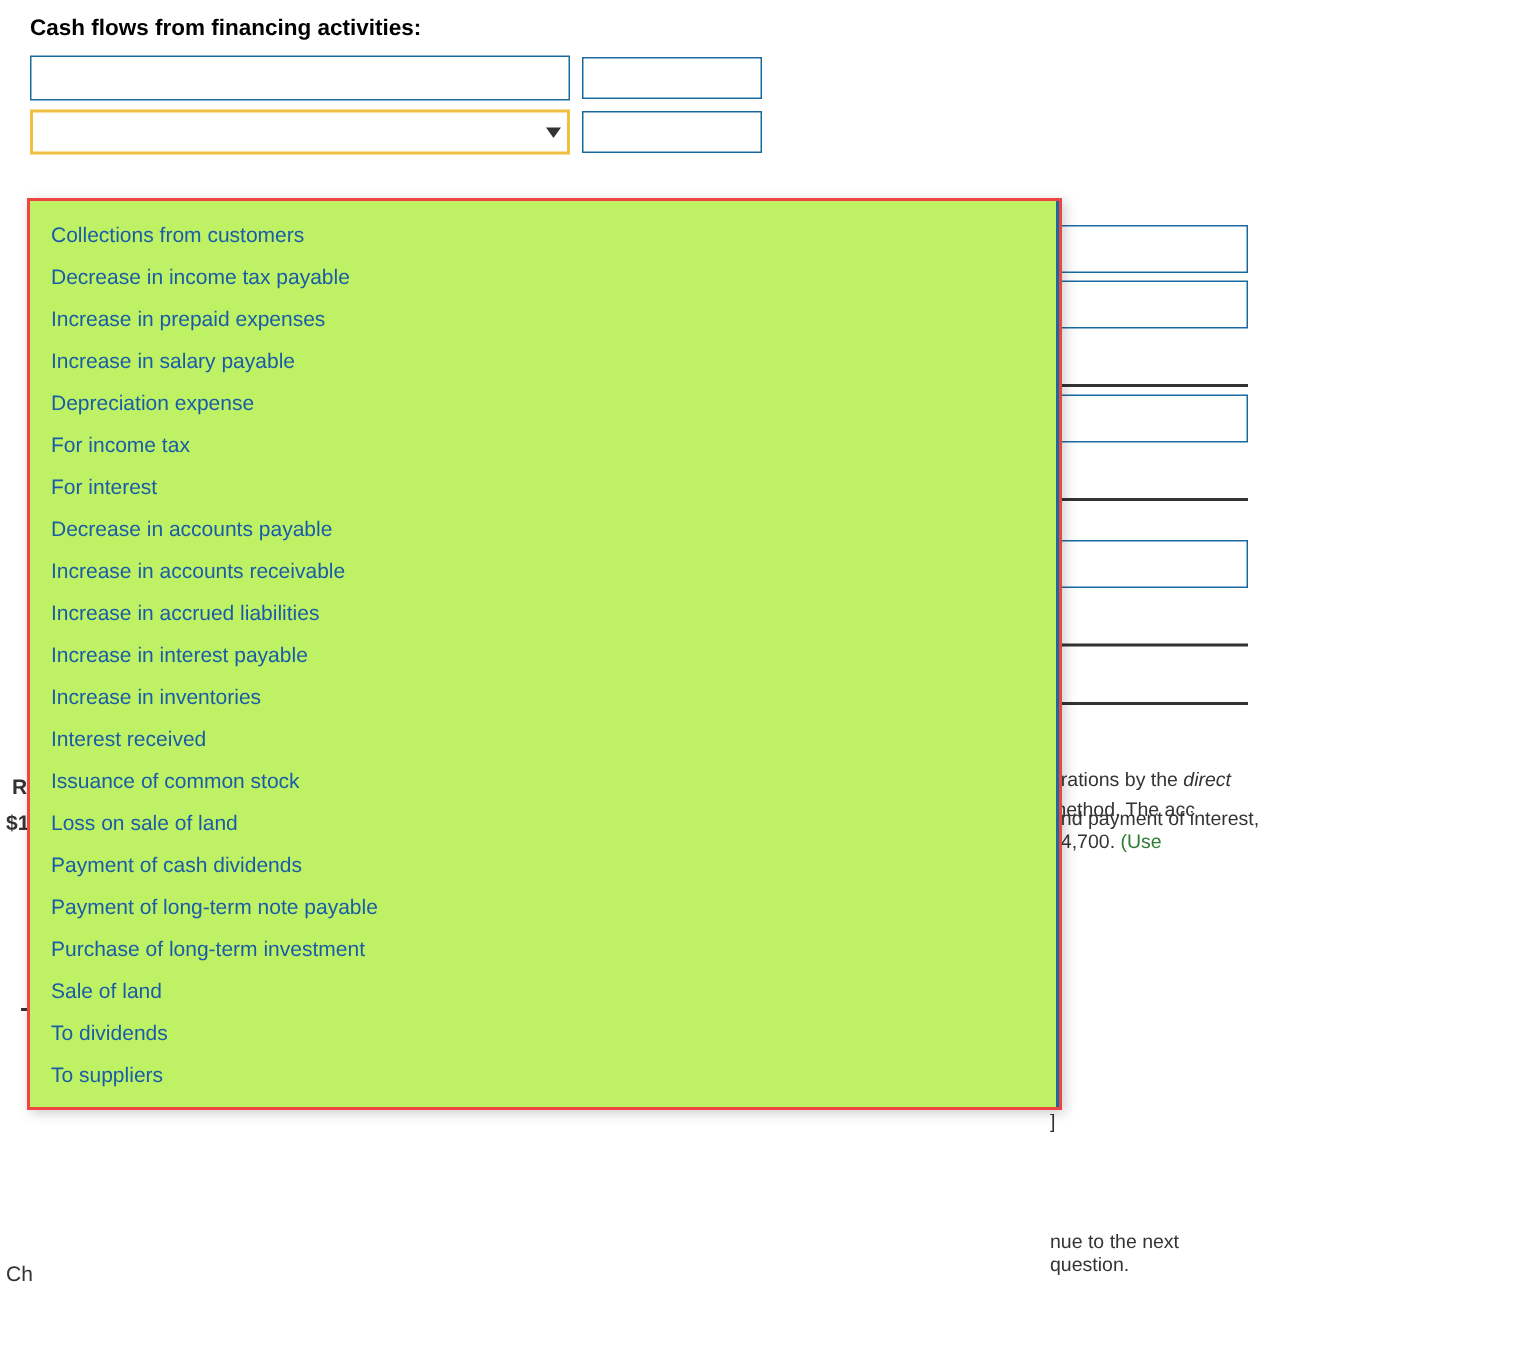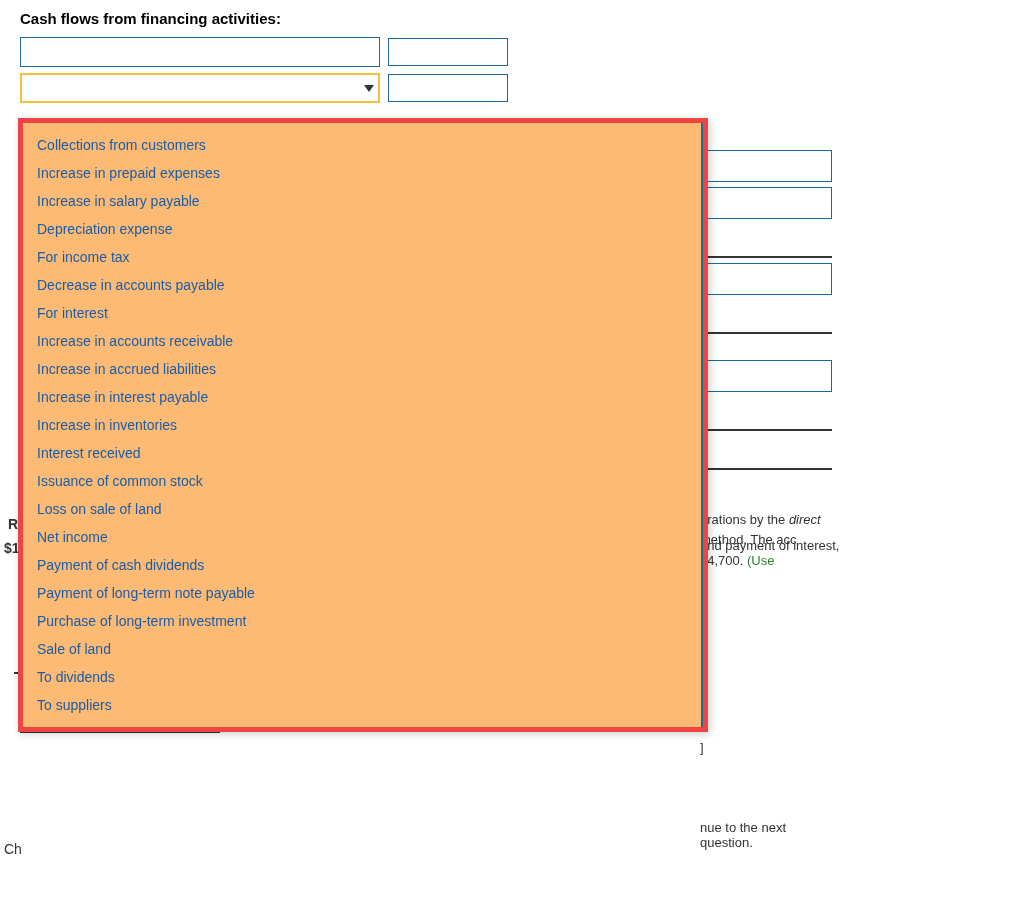--- a/index.html
+++ b/index.html
@@ -128,25 +128,25 @@
     .text-input-box {
       border: 1.5px solid #1a6aa0;
       height: 30px;
       width: 360px;
       background: #fff;
     }
 
     
     .dropdown-container {
       position: absolute;
-      top: 118px;
+      top: 132px;
       left: 18px;
       width: 690px;
-      background: #fdba74;
-      border: 5px solid #ef4444;
+      background: #bef264;
+      border: 2px solid #ef4444;
       z-index: 100;
       box-shadow: 2px 2px 8px rgba(0,0,0,0.2);
     }
 
     .dropdown-list {
       list-style: none;
       padding: 8px 0;
     }
 
     .dropdown-list li {
@@ -217,34 +217,34 @@
     <div style="position:absolute; top:740px; left:700px; font-size:13px;">]</div>
 
     <div style="position:absolute; top:820px; left:700px; right:16px; font-size:13px;">nue to the next question.</div>
 
     <div style="position:absolute; top:672px; left:14px; width:210px; border-bottom: 2px solid #333;"></div>
   </div>
 
   <div class="dropdown-container">
     <ul class="dropdown-list">
     <li>Collections from customers</li>
+        <li>Decrease in income tax payable</li>
         <li>Increase in prepaid expenses</li>
         <li>Increase in salary payable</li>
         <li>Depreciation expense</li>
         <li>For income tax</li>
+        <li>For interest</li>
         <li>Decrease in accounts payable</li>
-        <li>For interest</li>
         <li>Increase in accounts receivable</li>
         <li>Increase in accrued liabilities</li>
         <li>Increase in interest payable</li>
         <li>Increase in inventories</li>
         <li>Interest received</li>
         <li>Issuance of common stock</li>
         <li>Loss on sale of land</li>
-        <li>Net income</li>
         <li>Payment of cash dividends</li>
         <li>Payment of long-term note payable</li>
         <li>Purchase of long-term investment</li>
         <li>Sale of land</li>
         <li>To dividends</li>
         <li>To suppliers</li>
       </ul>
     <div class="vertical-divider"></div>
   </div>
 

